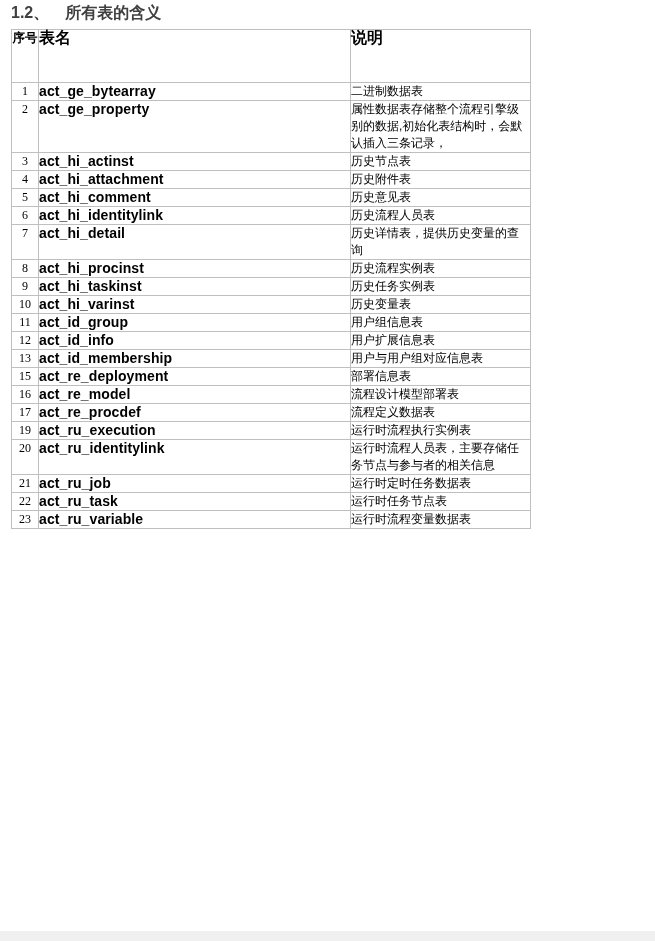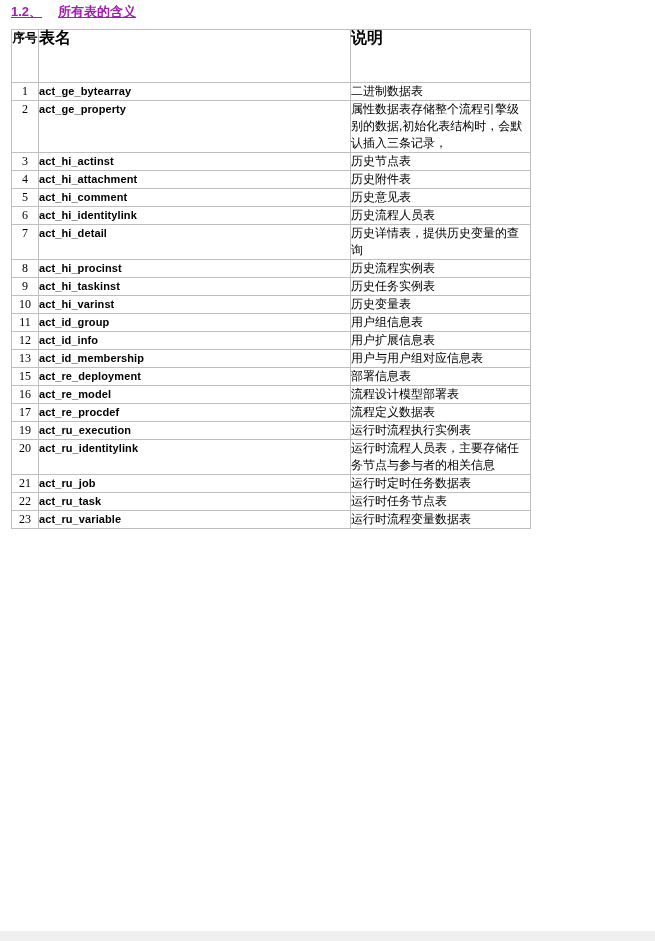--- a/index.html
+++ b/index.html
@@ -18,26 +18,25 @@
     left: 0;
     top: 0;
     width: 655px;
     height: 931px;
     background: #ffffff;
   }
   .heading {
     position: absolute;
     left: 11px;
     top: 3px;
-    font-size: 13px;
-    font-weight: bold;
-    color: #a21caf;
+    font-size: 16px;
+    font-weight: bold;
+    color: #404040;
     letter-spacing: 0px;
     white-space: pre;
-    text-decoration: underline;
   }
   .tbl-wrap {
     position: absolute;
     left: 11px;
     top: 29px;
     width: 519px;
   }
   table.meaning-table {
     border-collapse: collapse;
     table-layout: fixed;
@@ -79,21 +78,21 @@
   
   .cell-no {
     text-align: center;
     font-size: 12px;
     color: #000;
     padding: 8px 2px 7px 2px;
     line-height: 17px;
     font-family: "Liberation Serif", "DejaVu Serif", serif;
   }
   .cell-name {
-    font-size: 11px;
+    font-size: 14px;
     font-weight: bold;
     color: #000;
     padding: 8px 4px 7px 4px;
     line-height: 17px;
     letter-spacing: 0.1px;
   }
   .cell-desc {
     font-size: 12px;
     color: #000;
     padding: 8px 3px 7px 4px;

